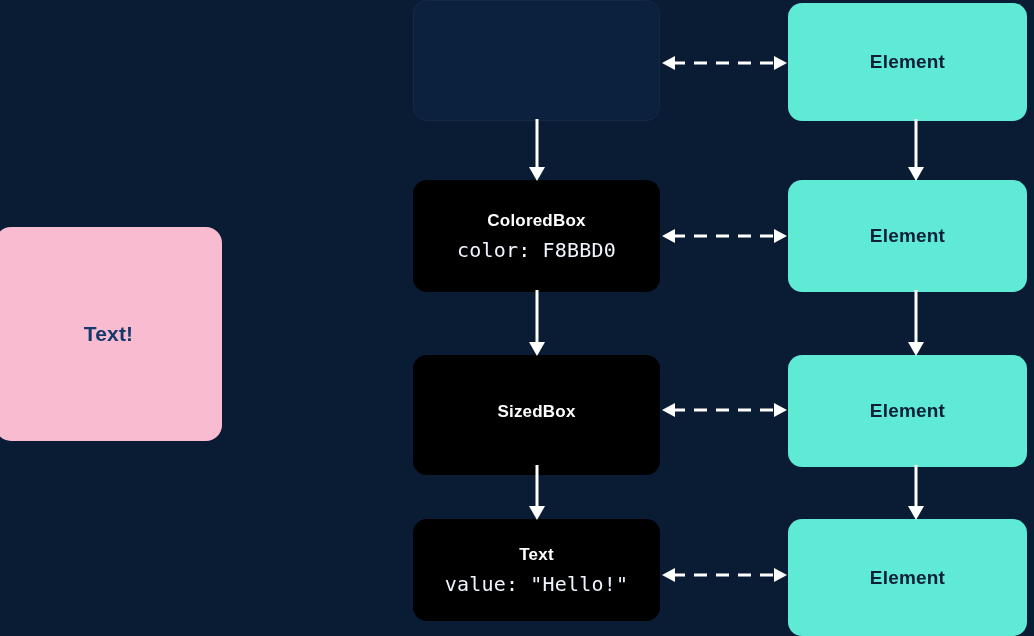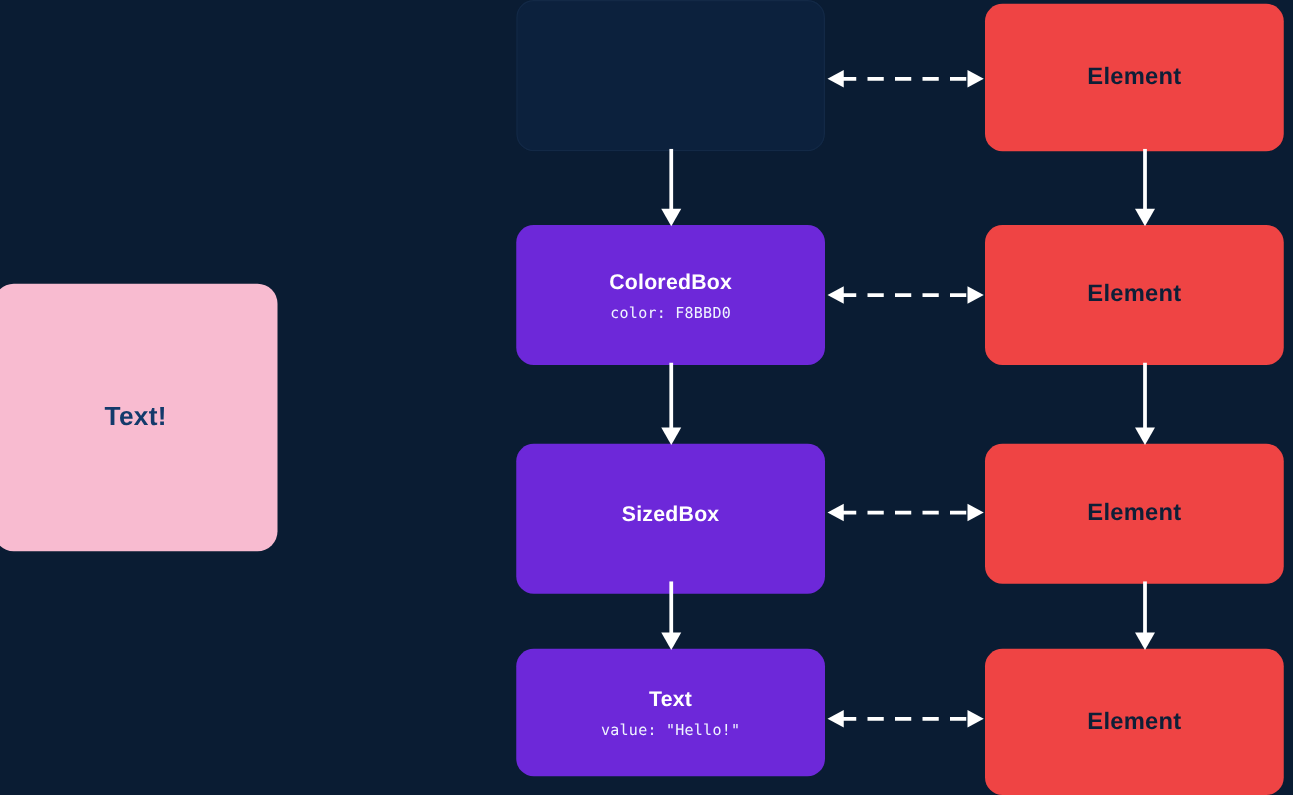--- a/index.html
+++ b/index.html
@@ -42,49 +42,49 @@
     box-sizing: border-box;
     border-radius: 14px;
     display: flex;
     flex-direction: column;
     align-items: center;
     justify-content: center;
   }
   .node-widget {
     left: 413px;
     width: 247px;
-    background: #6d28d9;
+    background: #000000;
   }
   .node-title {
     color: #ffffff;
     font-size: 17px;
     font-weight: bold;
     letter-spacing: 0.2px;
     margin-bottom: 7px;
   }
   .node-sub {
     color: #f0f5ff;
-    font-size: 12px;
+    font-size: 20px;
     font-family: "DejaVu Sans Mono", "Liberation Mono", monospace;
     letter-spacing: 0.2px;
   }
 
   
   .node-faded {
     background: rgba(59, 123, 245, 0.055);
     box-shadow: inset 0 0 0 1px rgba(150, 190, 255, 0.05);
   }
   .node-faded .node-title { color: rgba(255,255,255,0.055); }
   .node-faded .node-sub   { color: rgba(240,245,255,0.055); }
 
   
   .node-element {
     left: 788px;
     width: 239px;
-    background: #ef4444;
+    background: #5eead4;
   }
   .element-label {
     color: #0e1f37;
     font-size: 19px;
     font-weight: bold;
     letter-spacing: 0.2px;
   }
 
   
   .row0 { top: 0px;   height: 121px; }

